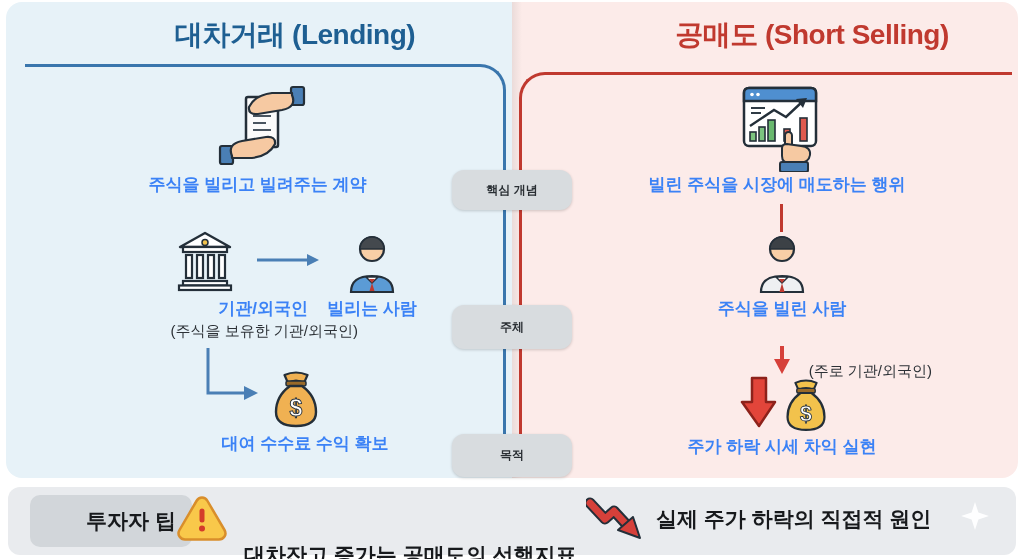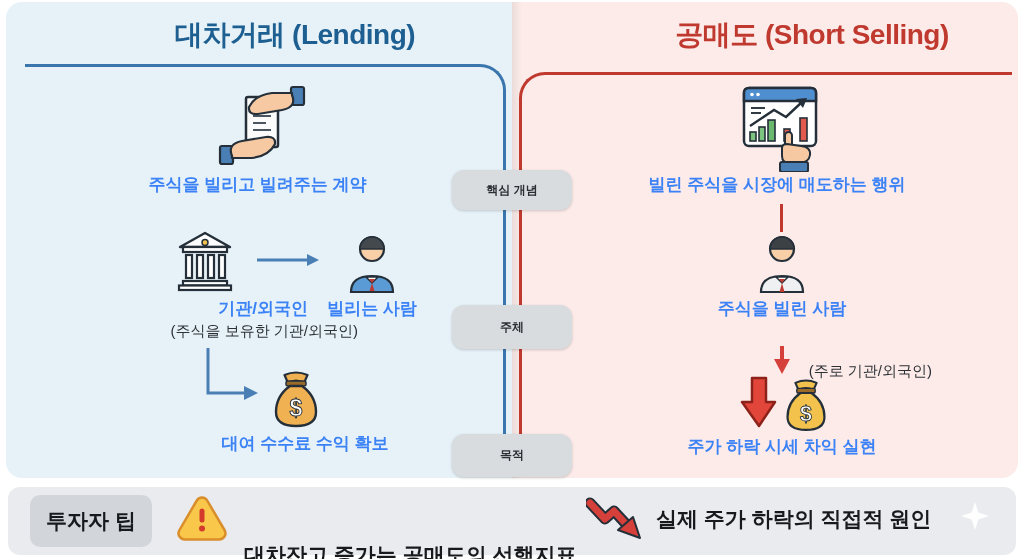--- a/index.html
+++ b/index.html
@@ -38,21 +38,21 @@
   #row-label-goal{top:392px;height:43px;}
   
   .big-label{position:absolute;font-size:17px;font-weight:700;text-align:center;color:#3b82f6;}
   .sub-label{position:absolute;font-size:15px;font-weight:500;text-align:right;color:#2c3136;}
   .abs{position:absolute;}
   
   #footer{position:absolute;left:8px;top:487px;width:1008px;height:68px;
           background:var(--footer-bg);border-radius:12px;}
   #tip-box{position:absolute;left:22px;top:8px;width:122px;height:52px;background:var(--tip-box-bg);
            border-radius:10px;display:flex;align-items:center;justify-content:center;
-           font-size:21px;font-weight:700;color:#17191c;}
+           font-size:21px;font-weight:700;color:#17191c;padding-left:40px;}
   .footer-text{position:absolute;top:18px;font-size:21px;font-weight:700;color:#17191c;white-space:nowrap;}
 </style>
 </head>
 <body>
 
 <div id="stage">
 
   <div id="panels">
     <div id="panel-left" class="panel"></div>
     <div id="panel-right" class="panel"></div>

